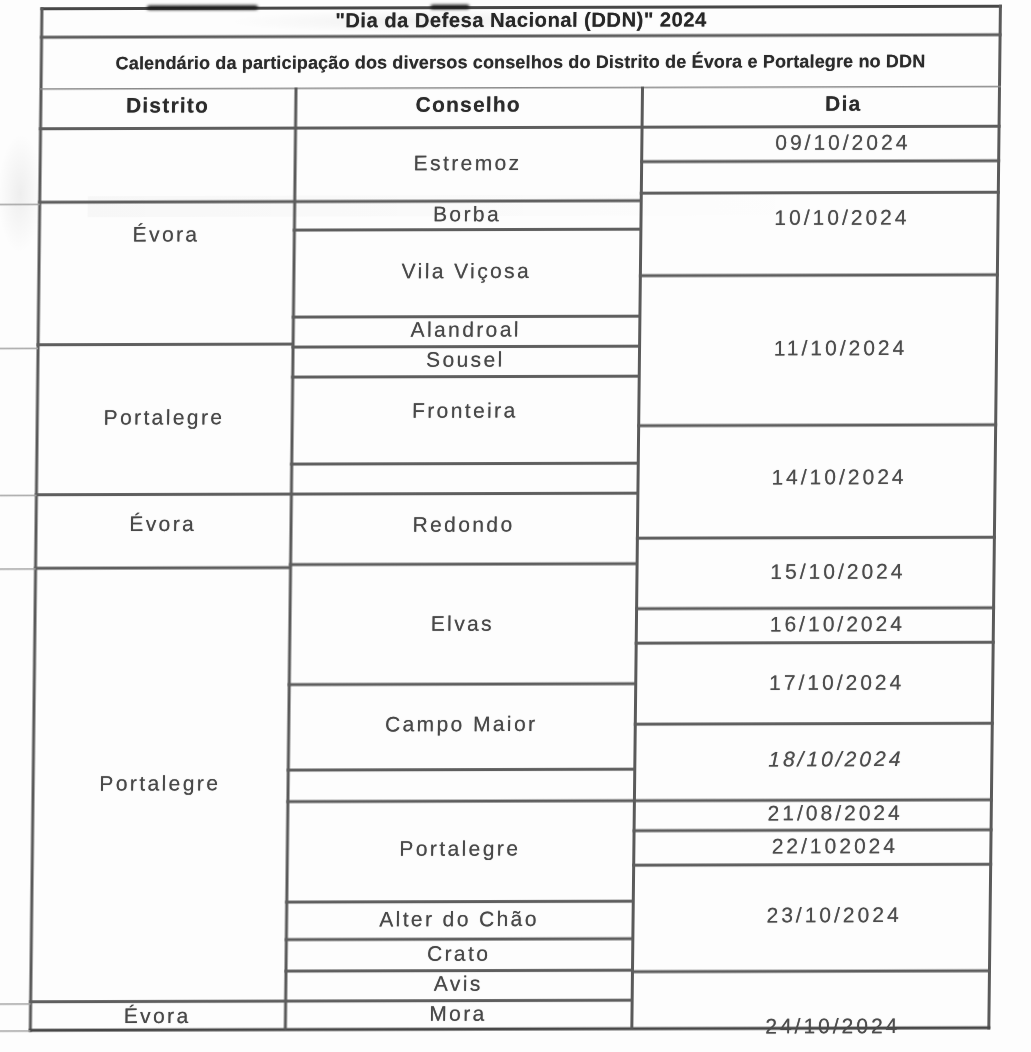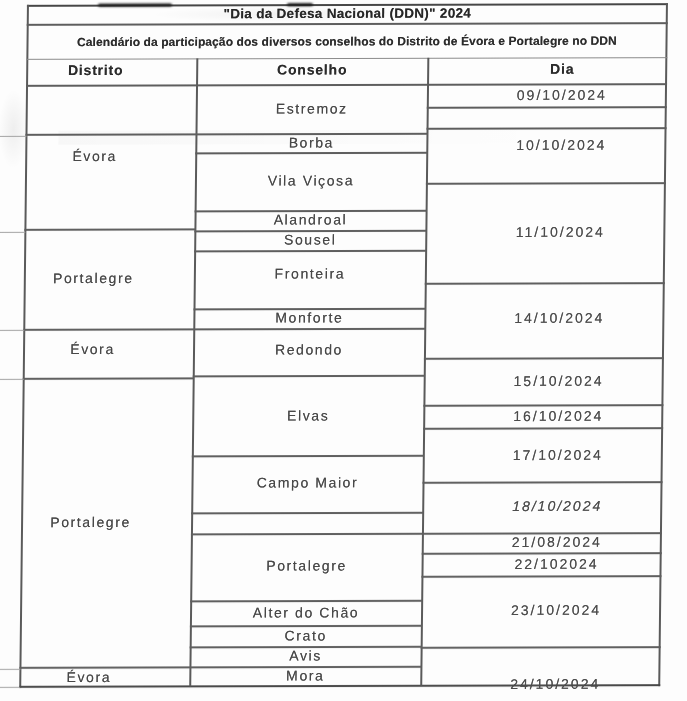--- a/index.html
+++ b/index.html
@@ -17,21 +17,21 @@
   .vl{position:absolute;width:1.7px;background:#5a5a5a;filter:blur(0.25px);}
   .hl.dark{background:#474747;height:2px;}
   .hl.light{background:#8a8a8a;height:1.4px;}
   .hl.frag{background:#a3a3a3;height:1.4px;filter:blur(0.4px);}
   
   .lbl{
     position:absolute;transform:translateY(-54%);text-align:center;white-space:nowrap;
     color:#484848;font-size:14px;letter-spacing:1.6px;
     text-shadow:0 0 0.5px rgba(70,70,70,0.75);
   }
-  .c1{left:12px;width:169px;}
+  .c1{left:28px;width:169px;}
   .c2{left:198px;width:230px;}
   .c3{left:429px;width:268px;}
   .fullw{left:28px;width:639px;}
   .title{font-weight:bold;font-size:13.5px;letter-spacing:0.3px;color:#272727;}
   .subtitle{font-weight:bold;font-size:12px;letter-spacing:0.1px;color:#2b2b2b;}
   .hdr{font-weight:bold;font-size:14px;letter-spacing:0.8px;color:#2b2b2b;}
   .date{letter-spacing:2px;color:#4c4c4c;}
   
   .smudge{position:absolute;pointer-events:none;}
   .tbsmudge{position:absolute;background:#1c1c1c;height:3px;border-radius:2px;filter:blur(0.9px);}
@@ -112,21 +112,20 @@
     <div class="lbl c1" style="top:349px;">Évora</div>
     <div class="lbl c1" style="top:522px;">Portalegre</div>
     <div class="lbl c1" style="top:677px;">Évora</div>
 
     <div class="lbl c2" style="top:109px;">Estremoz</div>
     <div class="lbl c2" style="top:143px;">Borba</div>
     <div class="lbl c2" style="top:181px;">Vila Viçosa</div>
     <div class="lbl c2" style="top:220px;">Alandroal</div>
     <div class="lbl c2" style="top:240px;">Sousel</div>
     <div class="lbl c2" style="top:274px;">Fronteira</div>
-    <div class="lbl c2" style="top:318px;">Monforte</div>
     <div class="lbl c2" style="top:416px;">Elvas</div>
     <div class="lbl c2" style="top:350px;">Redondo</div>
     <div class="lbl c2" style="top:483px;">Campo Maior</div>
     <div class="lbl c2" style="top:566px;">Portalegre</div>
     <div class="lbl c2" style="top:613px;">Alter do Chão</div>
     <div class="lbl c2" style="top:636px;">Crato</div>
     <div class="lbl c2" style="top:656px;">Avis</div>
     <div class="lbl c2" style="top:676px;">Mora</div>
 
     <div class="lbl c3 date" style="top:96px;">09/10/2024</div>

